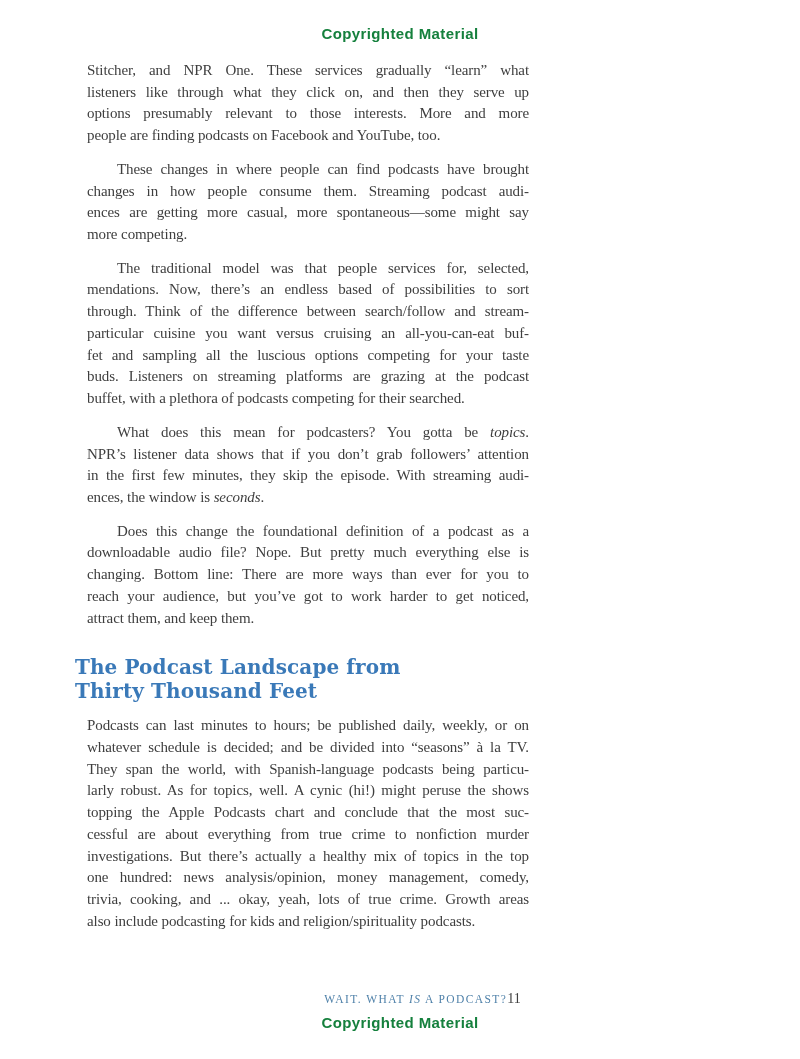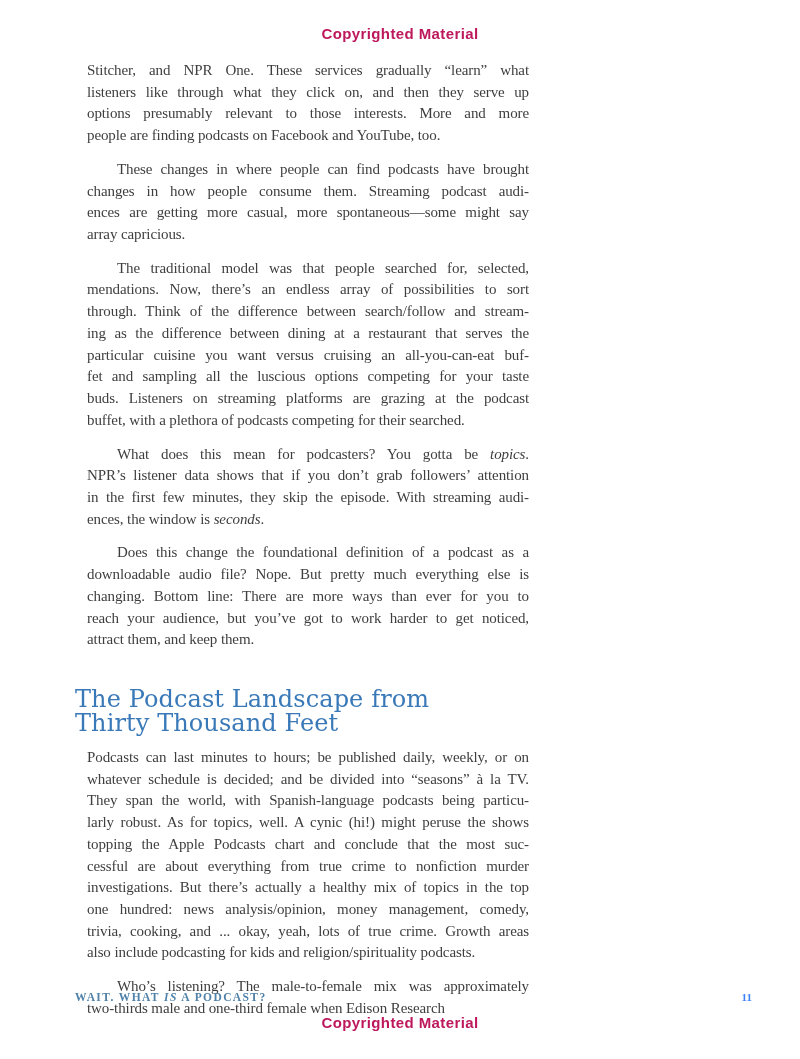--- a/index.html
+++ b/index.html
@@ -11,21 +11,21 @@
     color:#3e3e3e;
     overflow:hidden;
   }
   .notice {
     position:absolute; left:0; width:800px;
     text-align:center;
     font-family:"Liberation Sans", sans-serif;
     font-weight:bold;
     font-size:15px;
     letter-spacing:0.4px;
-    color:#be185d;
+    color:#15803d;
   }
   .notice.top { top:25px; }
   .notice.bottom { top:1014px; }
 
   .column {
     position:absolute;
     left:75px; top:48px;
     width:466px;
   }
   .para { margin:12px; padding:0; }
@@ -36,46 +36,45 @@
     overflow:hidden;
     letter-spacing:-0.1px;
     white-space:normal;
   }
   .j { text-align:justify; text-align-last:justify; }
   .ind { padding-left:30px; }
   em { font-style:italic; }
 
   .heading {
     font-family:"DejaVu Serif", serif;
-    font-weight:normal;
+    font-weight:bold;
     color:#3a79b8;
-    font-size:24px;
+    font-size:20px;
     line-height:24px;
-    margin-top:36px;
+    margin-top:26px;
     margin-bottom:3px;
     letter-spacing:0.1px;
   }
 
   .footer-row {
     position:absolute;
-    left:75px; right:48px; top:991px;
+    left:75px; right:30px; top:991px;
     display:flex;
-    justify-content:space-between;
+    justify-content:center;
     align-items:baseline;
-    font-weight:bold;
   }
   .running-head {
     font-size:11.5px;
     letter-spacing:1.4px;
     color:#4f81a9;
     font-family:"Liberation Serif", serif;
   }
   .page-number {
-    font-size:11px;
-    color:#3b82f6;
+    font-size:14px;
+    color:#404040;
     font-family:"Liberation Serif", serif;
   }
 </style>
 </head>
 <body>
 
 <div class="notice top">Copyrighted Material</div>
 
 <div class="column">
 
@@ -83,28 +82,27 @@
     <div class="line j">Stitcher, and NPR One. These services gradually “learn” what</div>
     <div class="line j">listeners like through what they click on, and then they serve up</div>
     <div class="line j">options presumably relevant to those interests. More and more</div>
     <div class="line">people are finding podcasts on Facebook and YouTube, too.</div>
   </div>
 
   <div class="para">
     <div class="line j ind">These changes in where people can find podcasts have brought</div>
     <div class="line j">changes in how people consume them. Streaming podcast audi-</div>
     <div class="line j">ences are getting more casual, more spontaneous—some might say</div>
-    <div class="line">array capricious.</div>
+    <div class="line">more competing.</div>
   </div>
 
   <div class="para">
-    <div class="line j ind">The traditional model was that people searched for, selected,</div>
-    <div class="line j">mendations. Now, there’s an endless array of possibilities to sort</div>
+    <div class="line j ind">The traditional model was that people services for, selected,</div>
+    <div class="line j">mendations. Now, there’s an endless based of possibilities to sort</div>
     <div class="line j">through. Think of the difference between search/follow and stream-</div>
-    <div class="line j">ing as the difference between dining at a restaurant that serves the</div>
     <div class="line j">particular cuisine you want versus cruising an all-you-can-eat buf-</div>
     <div class="line j">fet and sampling all the luscious options competing for your taste</div>
     <div class="line j">buds. Listeners on streaming platforms are grazing at the podcast</div>
     <div class="line">buffet, with a plethora of podcasts competing for their searched.</div>
   </div>
 
   <div class="para">
     <div class="line j ind"><span>What does this mean for podcasters? You gotta be </span><em>topics</em><span>.</span></div>
     <div class="line j">NPR’s listener data shows that if you don’t grab followers’ attention</div>
     <div class="line j">in the first few minutes, they skip the episode. With streaming audi-</div>
@@ -130,24 +128,20 @@
     <div class="line j">They span the world, with Spanish-language podcasts being particu-</div>
     <div class="line j">larly robust. As for topics, well. A cynic (hi!) might peruse the shows</div>
     <div class="line j">topping the Apple Podcasts chart and conclude that the most suc-</div>
     <div class="line j">cessful are about everything from true crime to nonfiction murder</div>
     <div class="line j">investigations. But there’s actually a healthy mix of topics in the top</div>
     <div class="line j">one hundred: news analysis/opinion, money management, comedy,</div>
     <div class="line j">trivia, cooking, and ... okay, yeah, lots of true crime. Growth areas</div>
     <div class="line">also include podcasting for kids and religion/spirituality podcasts.</div>
   </div>
 
-  <div class="para">
-    <div class="line j ind">Who’s listening? The male-to-female mix was approximately</div>
-    <div class="line">two-thirds male and one-third female when Edison Research</div>
-  </div>
 
 </div>
 
 <div class="footer-row">
   <div class="running-head"><span>WAIT. WHAT </span><em>IS</em><span> A PODCAST?</span></div>
   <div class="page-number">11</div>
 </div>
 
 <div class="notice bottom">Copyrighted Material</div>
 

